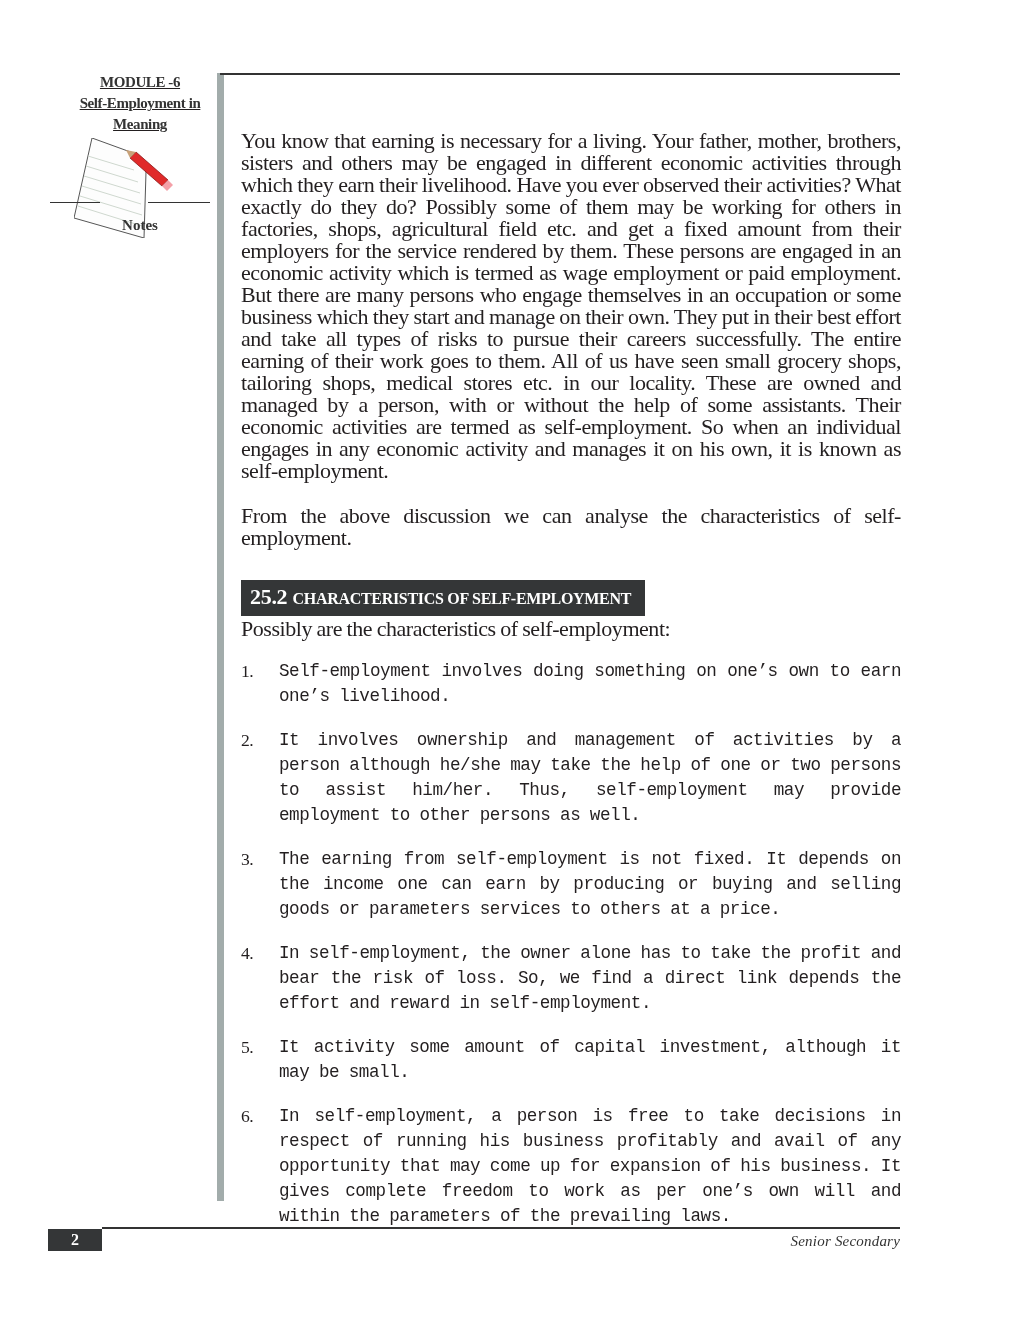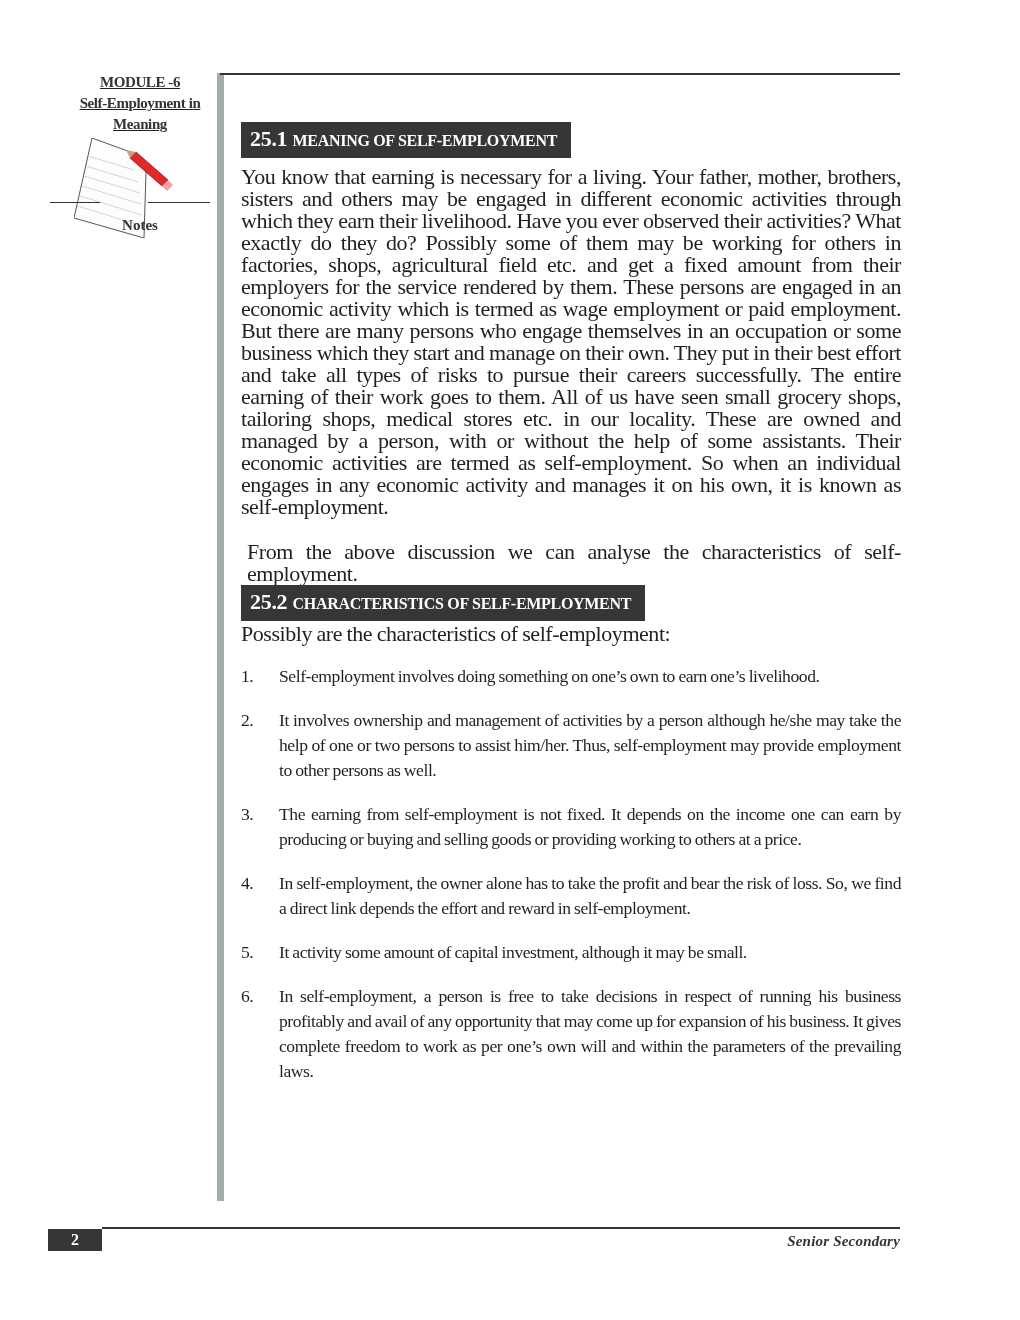--- a/index.html
+++ b/index.html
@@ -20,36 +20,36 @@
   .top-rule { position:absolute; left:220px; top:73px; width:680px; height:2px; background:#333; }
 
   
   .main { position:absolute; left:241px; top:122px; width:660px; }
   .section-head { display:inline-block; background:#343637; color:#fff; font-weight:bold;
                   padding:4px 14px 4px 9px; font-size:22px; line-height:26px; letter-spacing:-0.3px; }
   .section-head .sc { font-size:16px; text-transform:uppercase; }
   .section-head .cap { font-size:22px; }
   p { margin:0; font-size:22px; line-height:22px; text-align:justify; letter-spacing:-0.45px; word-spacing:-0.5px; }
   .p1 { margin-top:8px; }
-  .p2 { margin-top:23px;margin-left:6px; }
-  .h2wrap { }
+  .p2 { margin-top:23px; }
+  .h2wrap { margin-top:31px; }
   .intro2 { margin-top:2px; }
   ol { list-style:none; padding:0; margin:0; }
   li { display:flex; font-size:17.6px; line-height:25px; letter-spacing:-0.45px; word-spacing:-0.5px; }
   li .num { width:38px; flex:none; }
-  li .txt { flex:1; text-align:justify; }
+  li .txt { flex:1; text-align:justify;font-family:Liberation Mono, monospace; }
   .li1 { margin-top:19px; }
   .li-gap { margin-top:19px; }
   .concl { margin-top:13px; }
 
   
   .footer-rule { position:absolute; left:102px; top:1227px; width:798px; height:2px; background:#333; }
   .page-num { position:absolute; left:48px; top:1229px; width:54px; height:22px; background:#343637;
               color:#fff; font-weight:bold; font-size:16px; text-align:center; line-height:22px; }
-  .footer-text { position:absolute; right:120px; top:1233px; font-style:italic; font-weight:bold;
+  .footer-text { position:absolute; right:120px; top:1233px; font-style:italic; font-weight:normal;
                  font-size:15px; color:#333; letter-spacing:0.2px; }
 </style>
 </head>
 <body>
 
 <div class="margin">
   <div class="module-line">MODULE -6</div>
   <div class="module-line">Self-Employment in</div>
   <div class="module-line">Meaning</div>
 
@@ -71,24 +71,20 @@
   <div class="margin-rule-left"></div>
   <div class="margin-rule-right"></div>
   <div class="notes-label">Notes</div>
 </div>
 
 <div class="vbar"></div>
 <div class="top-rule"></div>
 
 <div class="main">
 
-  <div class="section-head">
-    <span class="cap">25.1</span>
-    <span class="sc">Meaning of Self-Employment</span>
-  </div>
 
   <p class="p1">You know that earning is necessary for a living. Your father, mother, brothers, sisters and others may be engaged in different economic activities through which they earn their livelihood. Have you ever observed their activities? What exactly do they do? Possibly some of them may be working for others in factories, shops, agricultural field etc. and get a fixed amount from their employers for the service rendered by them. These persons are engaged in an economic activity which is termed as wage employment or paid employment. But there are many persons who engage themselves in an occupation or some business which they start and manage on their own. They put in their best effort and take all types of risks to pursue their careers successfully. The entire earning of their work goes to them. All of us have seen small grocery shops, tailoring shops, medical stores etc. in our locality. These are owned and managed by a person, with or without the help of some assistants. Their economic activities are termed as self-employment. So when an individual engages in any economic activity and manages it on his own, it is known as self-employment.</p>
   <p class="p2">From the above discussion we can analyse the characteristics of self-employment.</p>
 
   <div class="h2wrap">
     <div class="section-head">
       <span class="cap">25.2</span>
       <span class="sc">Characteristics of Self-Employment</span>
     </div>
   </div>
@@ -99,21 +95,21 @@
     <li class="li1">
       <span class="num">1.</span>
       <span class="txt">Self-employment involves doing something on one’s own to earn one’s livelihood.</span>
     </li>
     <li class="li-gap">
       <span class="num">2.</span>
       <span class="txt">It involves ownership and management of activities by a person although he/she may take the help of one or two persons to assist him/her. Thus, self-employment may provide employment to other persons as well.</span>
     </li>
     <li class="li-gap">
       <span class="num">3.</span>
-      <span class="txt">The earning from self-employment is not fixed. It depends on the income one can earn by producing or buying and selling goods or providing working to others at a price.</span>
+      <span class="txt">The earning from self-employment is not fixed. It depends on the income one can earn by producing or buying and selling goods or parameters services to others at a price.</span>
     </li>
     <li class="li-gap">
       <span class="num">4.</span>
       <span class="txt">In self-employment, the owner alone has to take the profit and bear the risk of loss. So, we find a direct link depends the effort and reward in self-employment.</span>
     </li>
     <li class="li-gap">
       <span class="num">5.</span>
       <span class="txt">It activity some amount of capital investment, although it may be small.</span>
     </li>
     <li class="li-gap">

